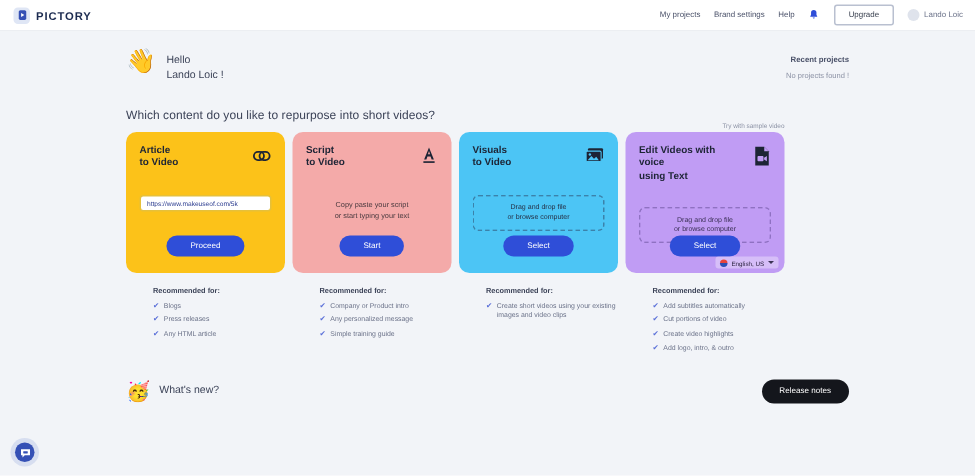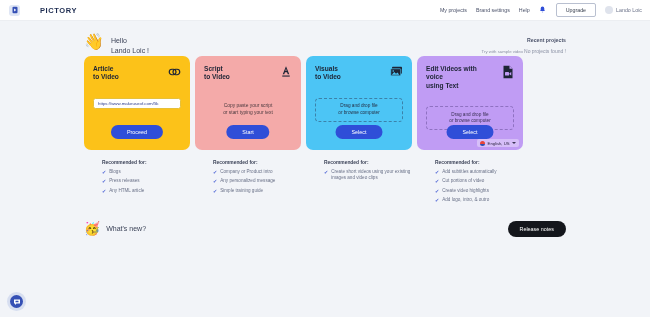--- a/index.html
+++ b/index.html
@@ -12,21 +12,21 @@
   #app { position: relative; width: 650px; height: 317px; background: #f2f4f8; }
 
   
   .header {
     height: 21px; background: #ffffff;
     display: flex; align-items: center;
     padding: 0 8px 0 9px;
     border-bottom: 1px solid #eceef2;
     position: relative; z-index: 5;
   }
-  .logo-wrap { display: flex; align-items: center; gap: 20px; justify-content: center; }
+  .logo-wrap { display: flex; align-items: center; gap: 4px; justify-content: center; }
   .logo-mark {
     width: 11px; height: 11px; border-radius: 3px;
     background: #dfe6f5; display: flex; align-items: center; justify-content: center;
   }
   .logo-mark svg { display:block; }
   .logo-text {
     font-size: 7.5px; font-weight: bold; letter-spacing: .6px; color: #1c2b50;
   }
   .header-right {
     margin-left: auto; display: flex; align-items: center; gap: 9px;
@@ -188,20 +188,21 @@
       <div class="greet-text">
         <div class="greet-hello">Hello</div>
         <div class="greet-name">Lando Loic !</div>
       </div>
       <div class="recent-box">
         <div class="recent-title">Recent projects</div>
         <div class="recent-empty">No projects found !</div>
       </div>
     </div>
 
+    <div class="question">Which content do you like to repurpose into short videos?</div>
 
     <div class="cards">
 
       <div class="card-col">
         <div class="card yellow">
           <div class="card-head">
             <div class="card-title">
               <span>Article</span><br>
               <span>to Video</span>
             </div>

